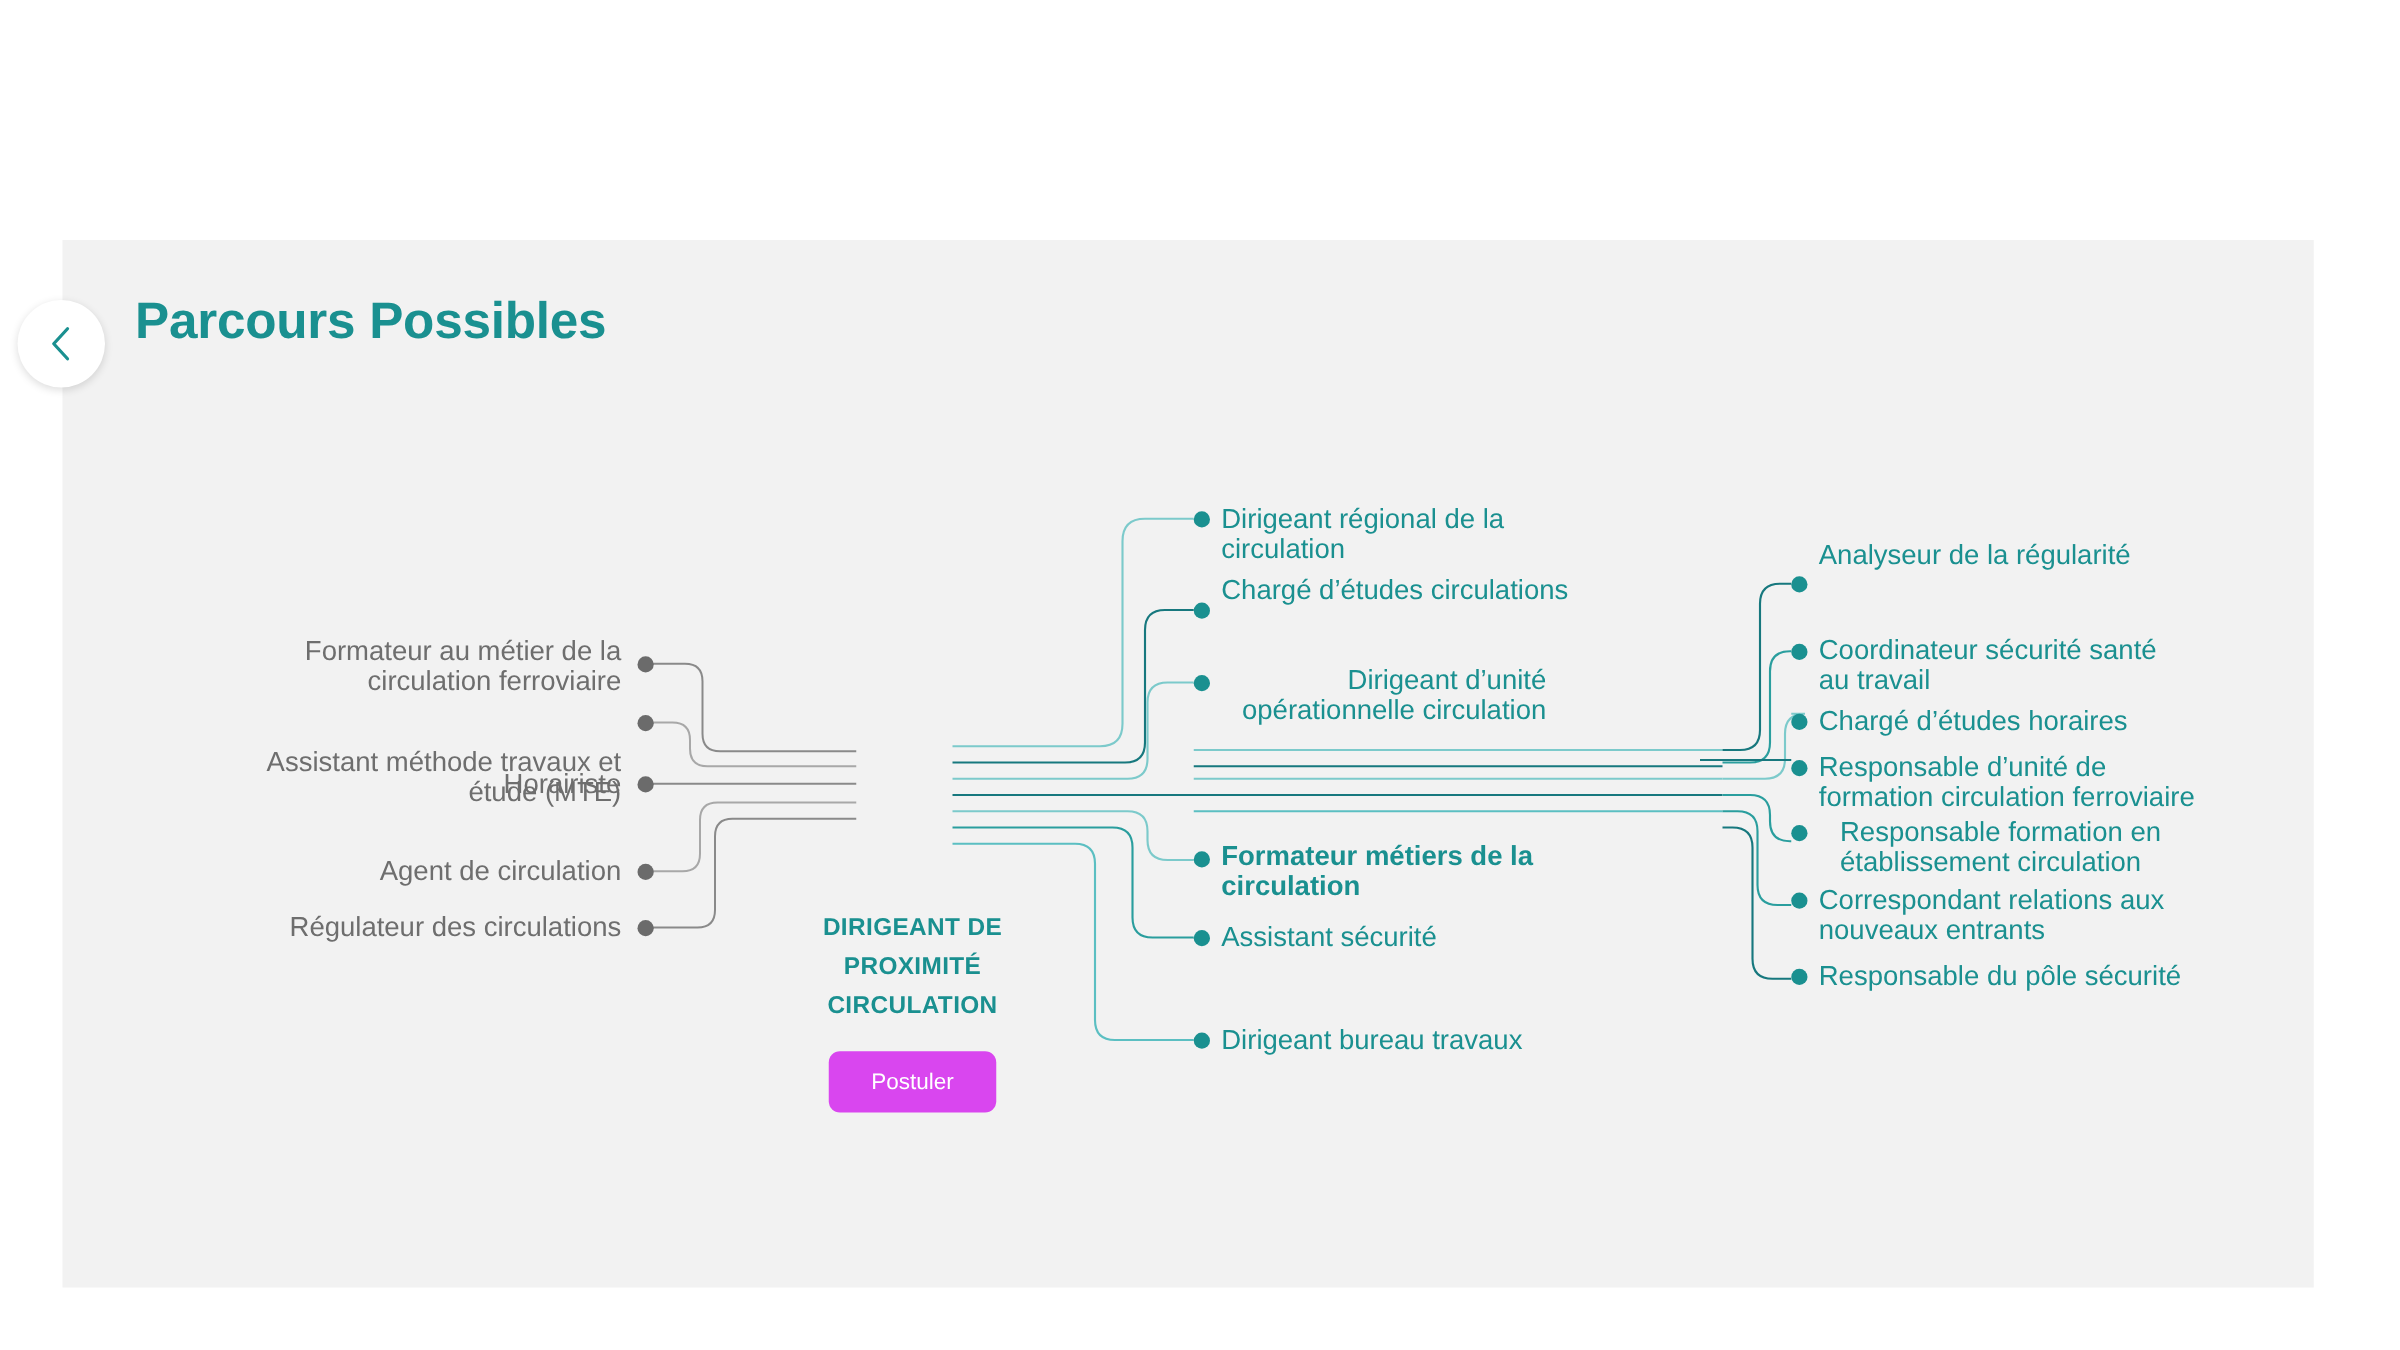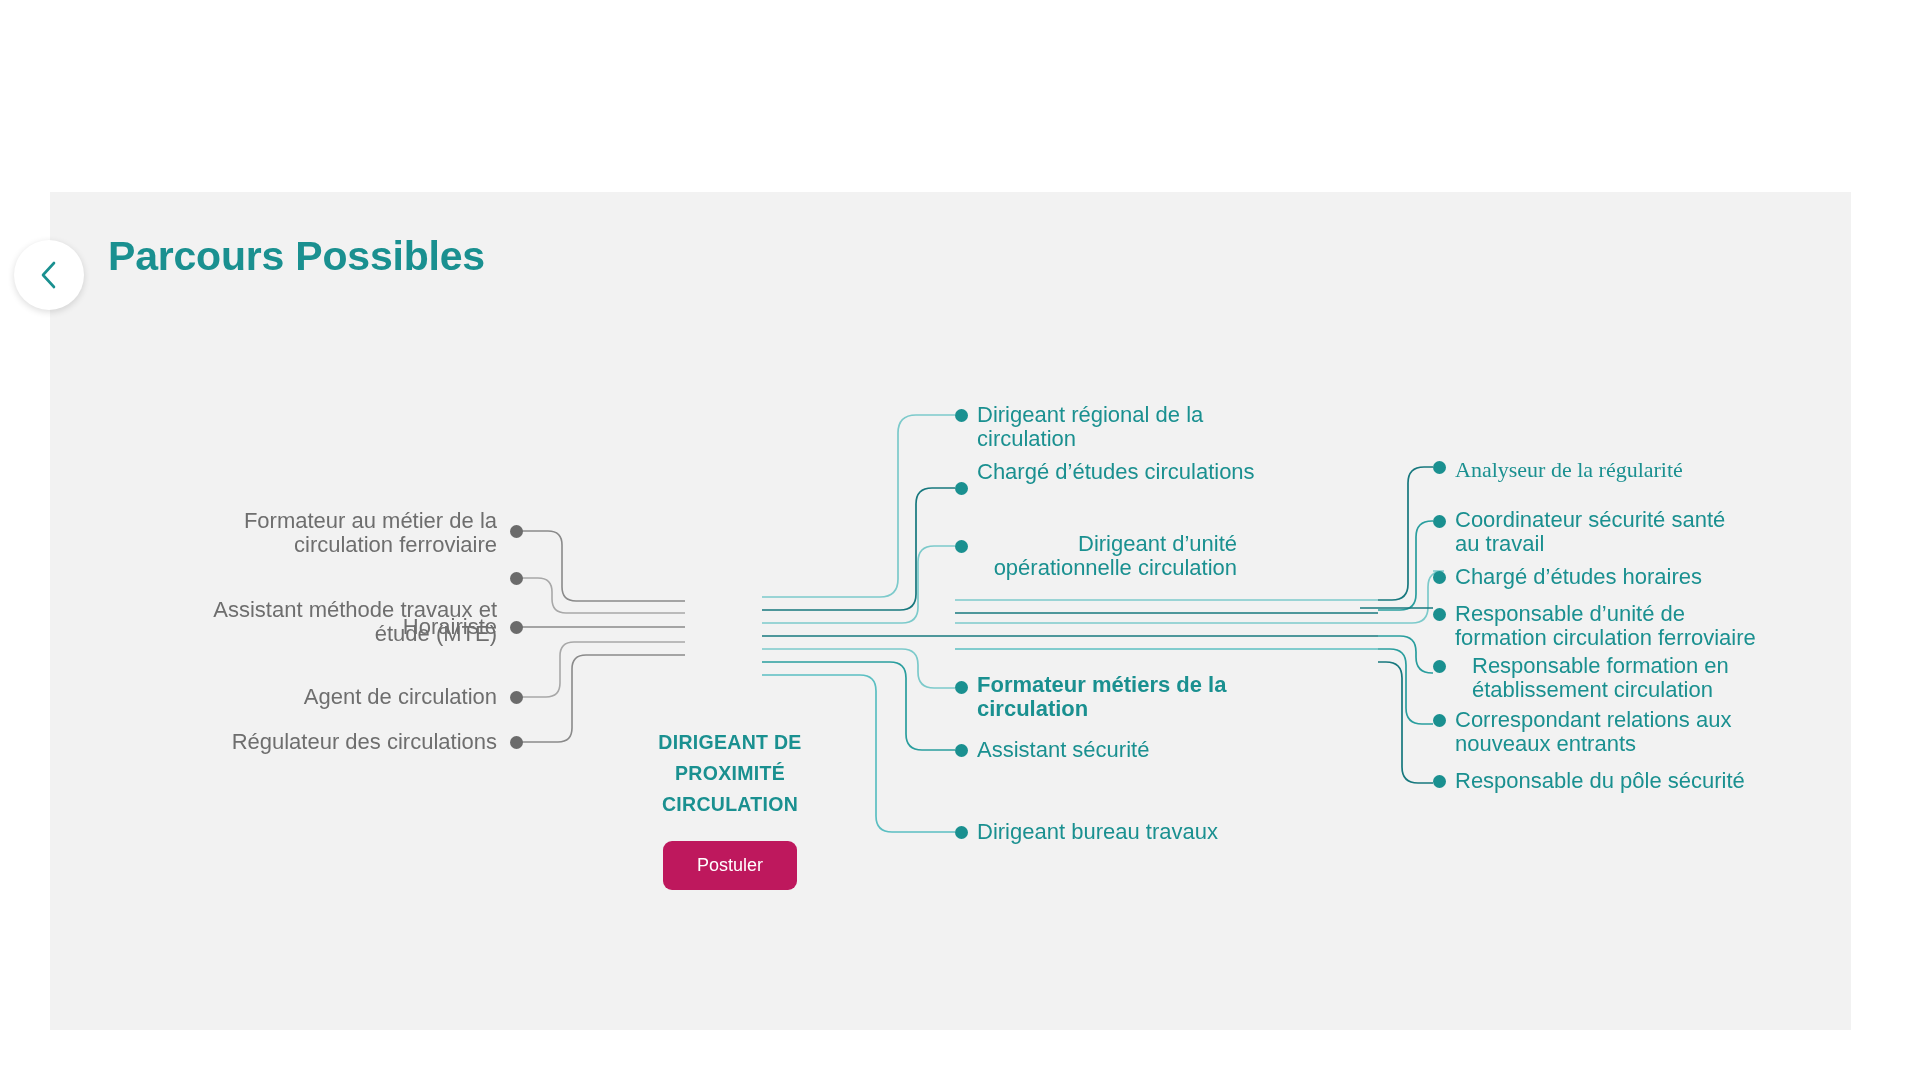--- a/index.html
+++ b/index.html
@@ -79,21 +79,21 @@
     font-size:19.5px;
     font-weight:bold;
     color:#1a9090;
     line-height:31px;
     letter-spacing:0.3px;
     white-space:pre-line;
   }
   #apply-btn{
     display:inline-block;
     margin-top:21px;
-    background:#be185d;
+    background:#d946ef;
     color:#ffffff;
     font-size:18px;
     border:none;
     border-radius:9px;
     padding:14px 34px;
     cursor:pointer;
     font-family:"Liberation Sans","DejaVu Sans",sans-serif;
   }
 </style>
 </head>
@@ -209,21 +209,21 @@
 <div class="node-label node-right" style="left:977px;top:673px;width:260px;font-weight:bold;">Formateur métiers de la
 circulation</div>
 <div class="dot dot-teal" style="left:955px;top:681px;"></div>
 
 <div class="node-label node-right" style="left:977px;top:738px;width:260px;">Assistant sécurité</div>
 <div class="dot dot-teal" style="left:955px;top:744px;"></div>
 
 <div class="node-label node-right" style="left:977px;top:820px;width:280px;">Dirigeant bureau travaux</div>
 <div class="dot dot-teal" style="left:955px;top:826px;"></div>
 
-<div class="node-label node-right" style="left:1455px;top:458px;width:330px;font-family:Liberation Serif, serif;">Analyseur de la régularité</div>
+<div class="node-label node-right" style="left:1455px;top:432px;width:330px;">Analyseur de la régularité</div>
 <div class="dot dot-teal" style="left:1433px;top:461px;"></div>
 
 <div class="node-label node-right" style="left:1455px;top:508px;width:300px;">Coordinateur sécurité santé
 au travail</div>
 <div class="dot dot-teal" style="left:1433px;top:515px;"></div>
 
 <div class="node-label node-right" style="left:1455px;top:565px;width:300px;">Chargé d’études horaires</div>
 <div class="dot dot-teal" style="left:1433px;top:571px;"></div>
 
 <div class="node-label node-right" style="left:1455px;top:602px;width:320px;">Responsable d’unité de

